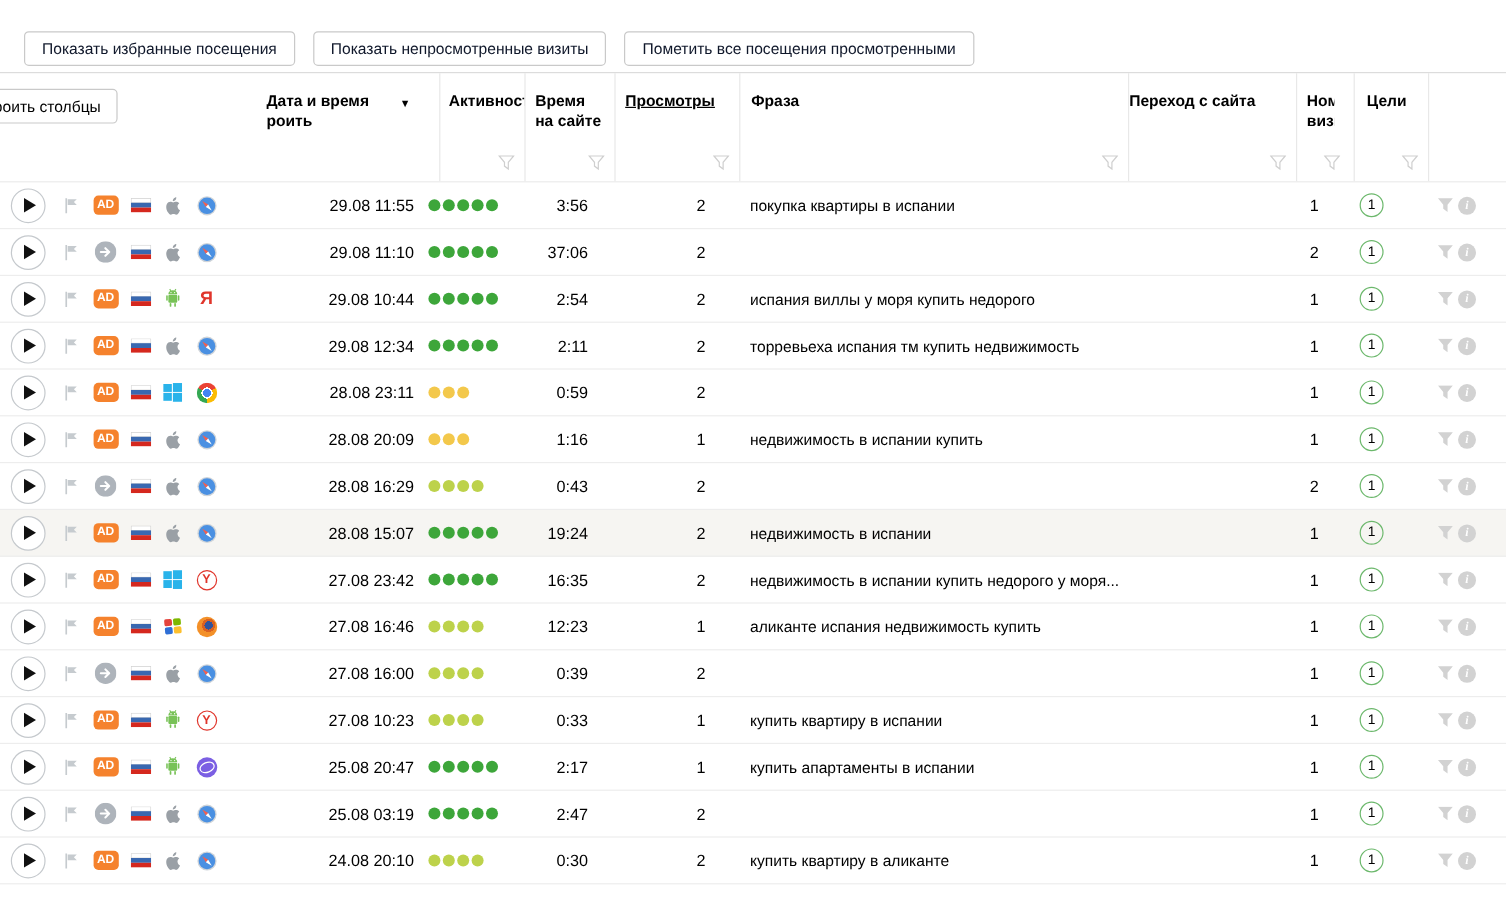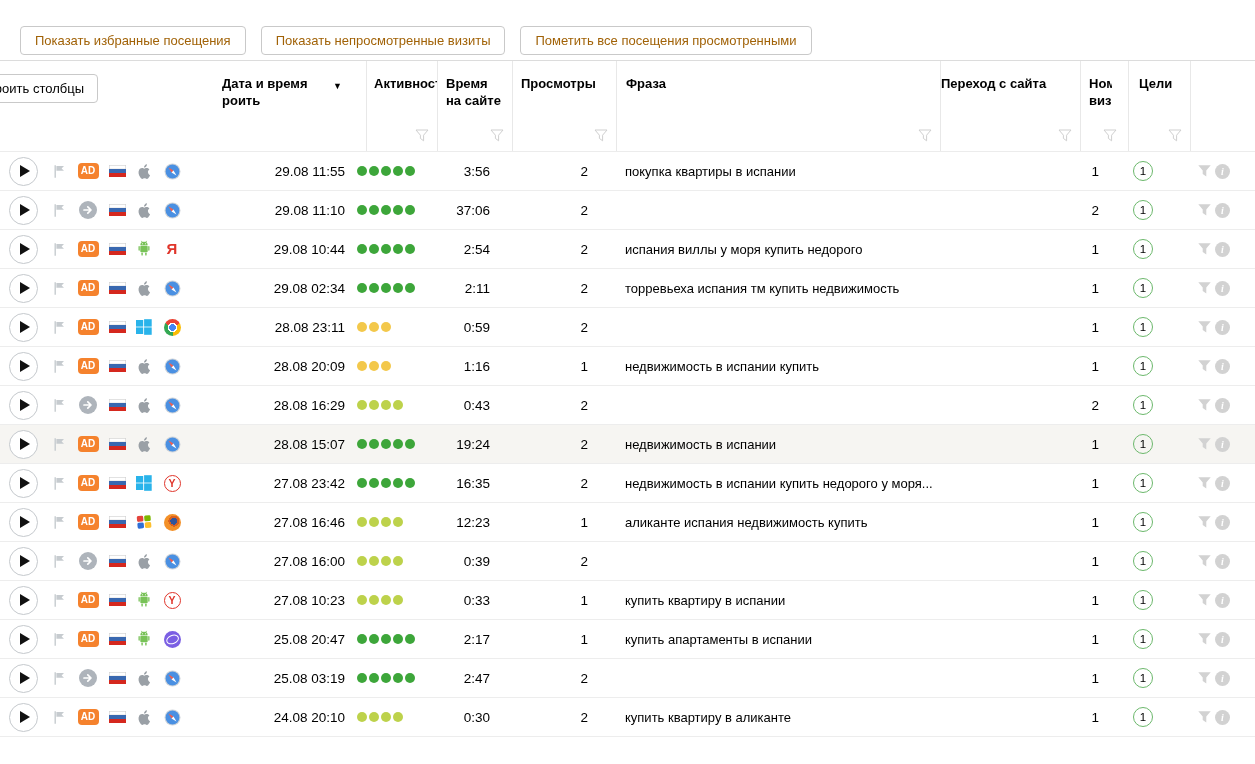--- a/index.html
+++ b/index.html
@@ -2,37 +2,37 @@
 <html><head>
 <meta charset="utf-8">
 <style>
   * { box-sizing: border-box; margin: 0; padding: 0; }
   html,body { width:1255px; height:764px; background:#fff; overflow:hidden;
     font-family:"Liberation Sans", sans-serif; color:#000; }
 
   
   .toolbar { display:flex; gap:15px; padding:26px 0 0 20px; height:60px; }
   .btn { height:29px; padding:0 14px; background:#fff; border:1px solid #c9c9c9;
-    border-radius:4px; font-family:inherit; font-size:13px; color:#a16207; cursor:pointer; white-space:nowrap; }
+    border-radius:4px; font-family:inherit; font-size:13px; color:#0f172a; cursor:pointer; white-space:nowrap; }
 
   
   .grid { display:grid;
     grid-template-columns:46px 26px 32px 26px 28px 28px 164px 87px 75px 104px 324px 140px 48px 62px 65px; }
 
   
   .thead { position:relative; border-top:1px solid #dcdcdc; border-bottom:1px solid #ececec; height:92px; }
   .hc { position:relative; padding-top:14px; font-size:13px; font-weight:bold; line-height:17px; }
   .hc.sep { border-left:1px solid #e8e8e8; }
   .hspacer { grid-column:1 / 7; }
   .hc-date { padding-left:36px; }
   .hc-date .lbl { display:block; width:110px; }
   .hc-activity { padding-left:7px; overflow:hidden; white-space:nowrap;margin-left:16px; }
   .hc-time { padding-left:8px; }
   .hc-time .lbl { display:block; width:56px; }
-  .hc-views { padding-left:8px; }
+  .hc-views { padding-left:8px;text-decoration:underline; }
   .hc-phrase { padding-left:9px; }
   .hc-ref { padding-left:0; }
   .hc-visitno { padding-left:8px; }
   .hc-visitno .clip { display:block; width:23px; overflow:hidden; }
   .hc-goals { padding-left:10px; }
   .sort-caret { position:absolute; right:8px; top:17px; font-size:9px; color:#000; }
   .hfunnel { position:absolute; bottom:9px; right:8px; line-height:0; cursor:pointer; }
   .hc-visitno .hfunnel { right:11px; }
   .columns-btn { position:absolute; left:-46px; top:13px; width:144px; height:29px;
     background:#fff; border:1px solid #c9c9c9; border-radius:4px; font-family:inherit;
@@ -404,21 +404,21 @@
           <svg width="17" height="17" viewBox="0 0 17 17">
             <circle cx="8.5" cy="8.5" r="8" fill="#cfd4d9"></circle>
             <circle cx="8.5" cy="8.5" r="6.9" fill="#4a90e2"></circle>
             <g transform="rotate(-45 8.5 8.5)">
               <polygon points="8.5,2.9 9.9,8.5 7.1,8.5" fill="#f45f4e"></polygon>
               <polygon points="8.5,14.1 9.9,8.5 7.1,8.5" fill="#fff"></polygon>
             </g>
           </svg>
         </span>
       </div>
-      <div class="cell c-date">29.08 02:34</div>
+      <div class="cell c-date">29.08 12:34</div>
       <div class="cell c-activity">
         <span class="dot" style="background: rgb(61, 166, 58);"></span>
         <span class="dot" style="background: rgb(61, 166, 58);"></span>
         <span class="dot" style="background: rgb(61, 166, 58);"></span>
         <span class="dot" style="background: rgb(61, 166, 58);"></span>
         <span class="dot" style="background: rgb(61, 166, 58);"></span>
       </div>
       <div class="cell c-time">2:11</div>
       <div class="cell c-views">2</div>
       <div class="cell c-phrase">торревьеха испания тм купить недвижимость</div>

